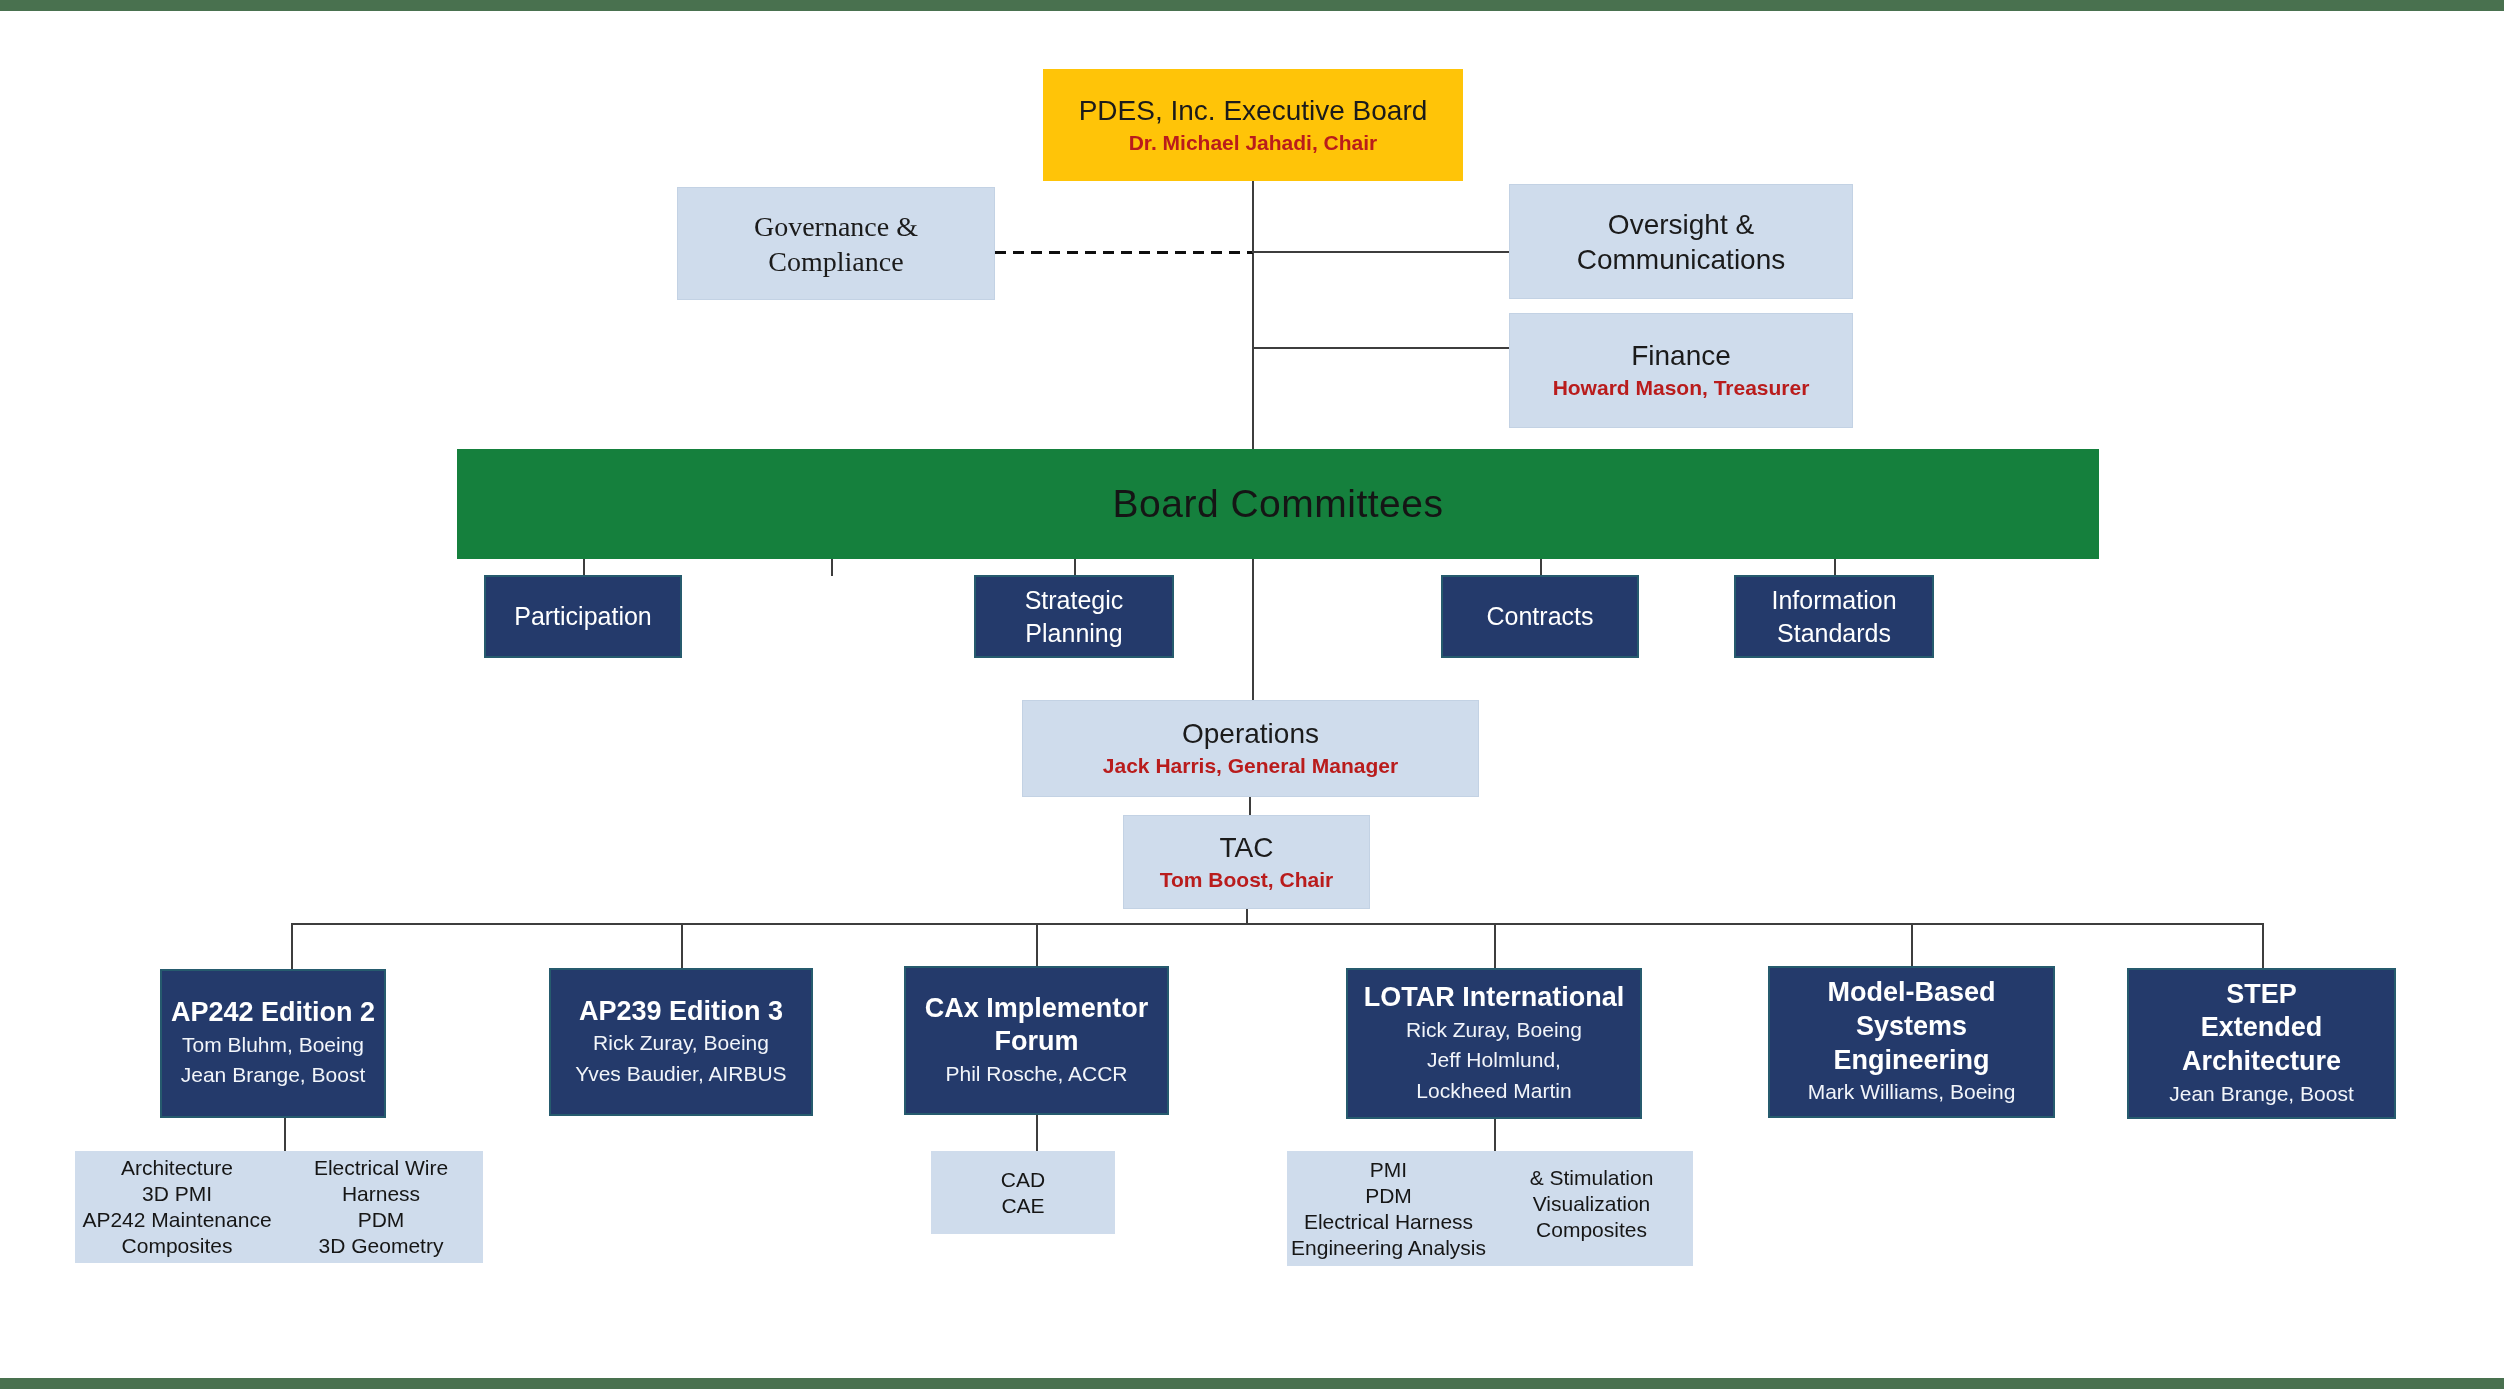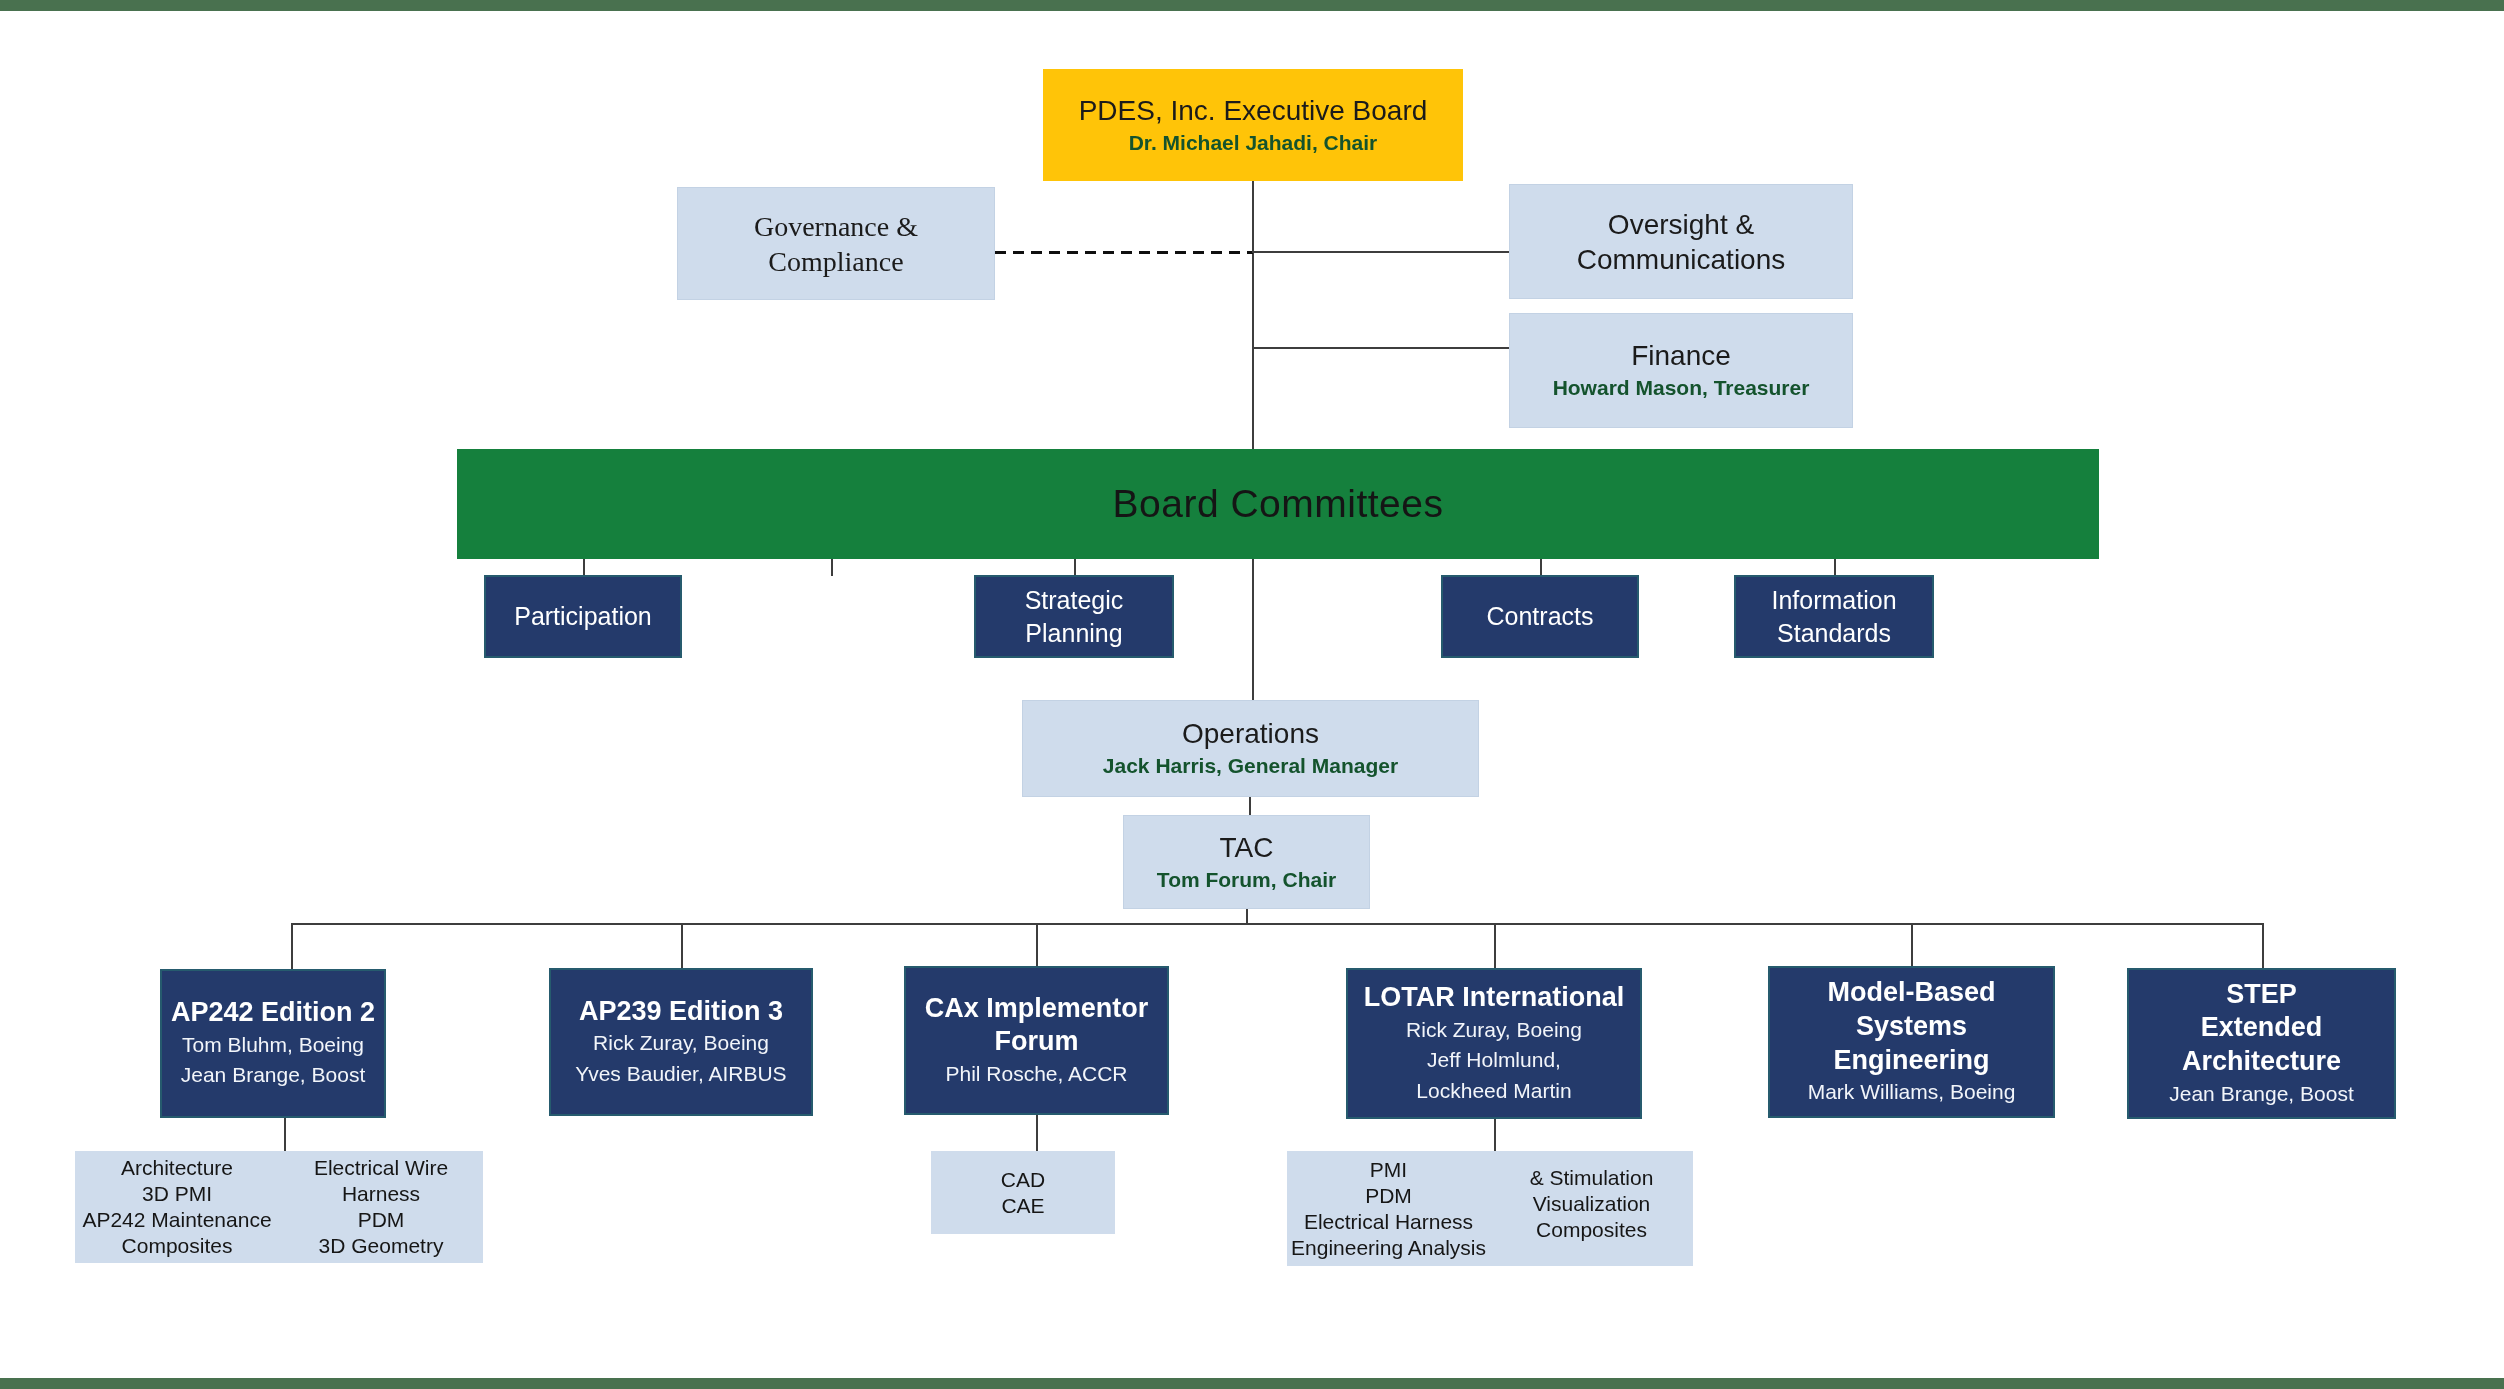--- a/index.html
+++ b/index.html
@@ -9,21 +9,21 @@
   }
   .bar-green{position:absolute;left:0;width:2504px;height:11px;background:#49714f;}
   .node{
     position:absolute;display:flex;flex-direction:column;align-items:center;justify-content:center;
     text-align:center;box-sizing:border-box;
   }
   .yellow{background:#ffc408;}
   .light{background:#cfdcec;border:1px solid #c3d2e4;}
   .navy{background:#243a6b;border:2px solid #265b6e;color:#ffffff;}
   .n-title{font-size:28px;font-weight:400;line-height:1.25;color:#1b1b1b;}
-  .n-sub{font-size:21px;font-weight:700;line-height:1.4;color:#14532d;}
+  .n-sub{font-size:21px;font-weight:700;line-height:1.4;color:#b91c1c;}
   .bar-title{font-size:39px;font-weight:400;color:#151515;letter-spacing:0.5px;}
   .c-label{font-size:25px;font-weight:400;color:#ffffff;line-height:1.3;padding:0 10px;}
   .navy .b-title{font-size:27px;font-weight:700;color:#ffffff;line-height:1.25;padding:0 8px;}
   .navy .b-sub{font-size:21px;font-weight:400;color:#f2f5fa;line-height:1.45;padding:0 10px;}
   .subbox{background:#cfdcec;}
   .subcols{display:flex;width:100%;height:100%;}
   .subcol{flex:1;display:flex;flex-direction:column;justify-content:center;align-items:center;}
   .sub-item{font-size:21px;line-height:26px;color:#161616;white-space:nowrap;}
   .vline{position:absolute;width:2px;background:#3d3d3d;}
   .hline{position:absolute;height:2px;background:#3d3d3d;}
@@ -95,21 +95,21 @@
   <div class="node navy" style="left:1734px;top:575px;width:200px;height:83px;">
     <div class="c-label" style="padding:0 30px;">Information Standards</div>
   </div>
 
   <div class="node light" style="left:1022px;top:700px;width:457px;height:97px;">
     <div class="n-title">Operations</div>
     <div class="n-sub">Jack Harris, General Manager</div>
   </div>
   <div class="node light" style="left:1123px;top:815px;width:247px;height:94px;">
     <div class="n-title">TAC</div>
-    <div class="n-sub">Tom Forum, Chair</div>
+    <div class="n-sub">Tom Boost, Chair</div>
   </div>
 
   <div class="node navy" style="left:160px;top:969px;width:226px;height:149px;">
     <div class="b-title">AP242 Edition 2</div>
     <div class="b-sub">Tom Bluhm, Boeing</div>
     <div class="b-sub">Jean Brange, Boost</div>
   </div>
   <div class="node navy" style="left:549px;top:968px;width:264px;height:148px;">
     <div class="b-title">AP239 Edition 3</div>
     <div class="b-sub">Rick Zuray, Boeing</div>

